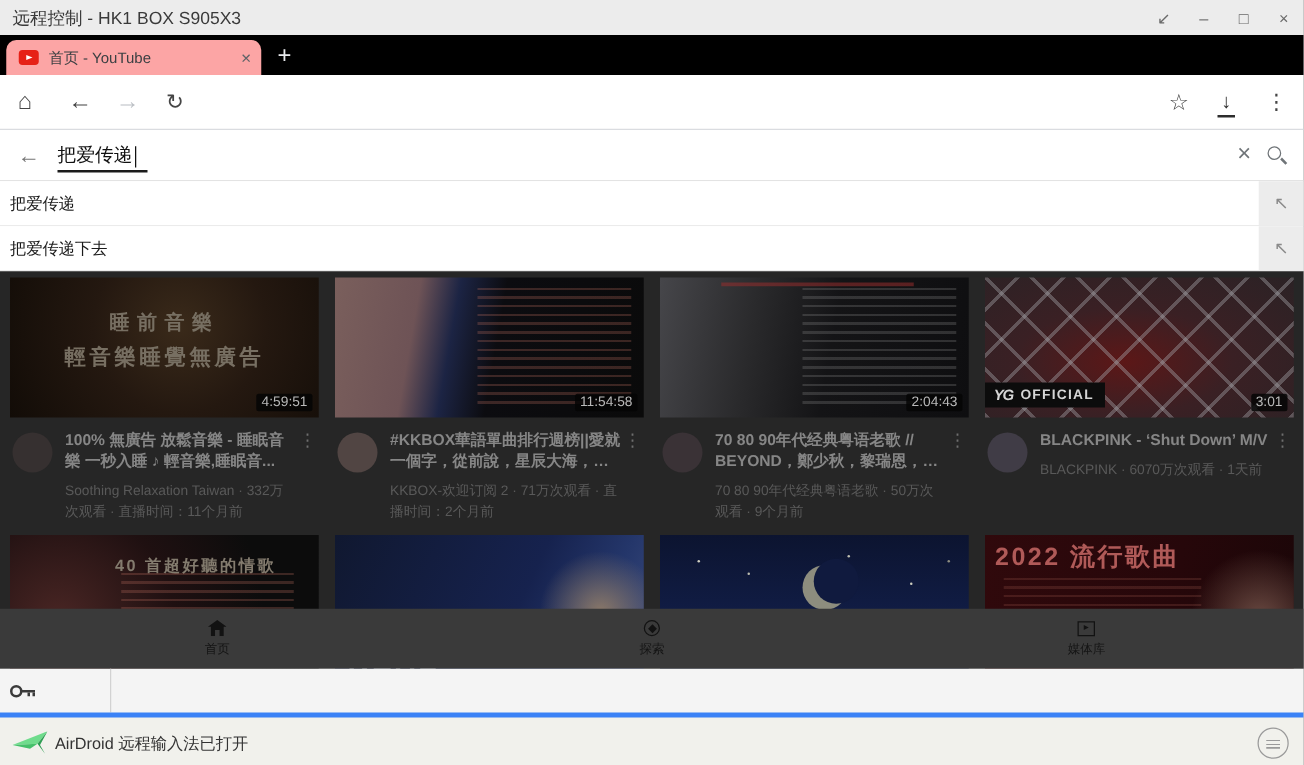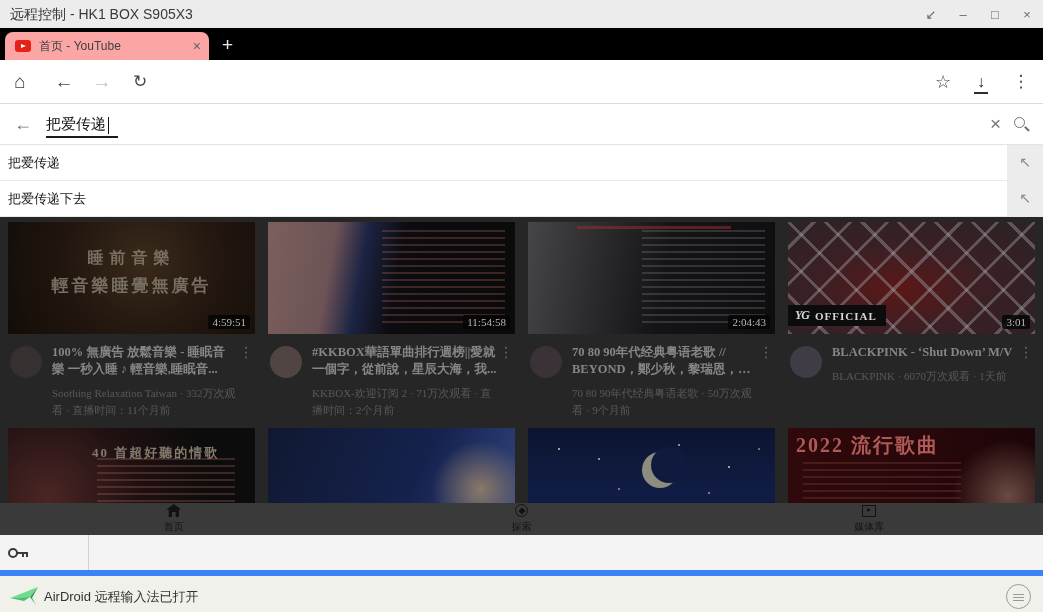--- a/index.html
+++ b/index.html
@@ -50,21 +50,21 @@
   .i-search::after { content:''; position:absolute; right:1px; bottom:0; width:1.8px; height:6px; background:#6f7478; transform:rotate(-45deg); }
 
   
   .suggestions { position:absolute; top:145px; left:0; right:0; }
   .sugrow { position:relative; height:36px; background:#fff; border-bottom:1px solid #ebebeb; }
   .sugtext { position:absolute; left:8px; top:0; line-height:35px; font-size:13px; color:#1a1a1a; }
   .sugcell { position:absolute; right:0; top:0; width:36px; height:35px; background:#ececec; text-align:center; line-height:35px; color:#8a8a8a; font-size:14px; }
 
   
   .content { position:absolute; top:217px; left:0; right:0; height:318px; background:#262626; overflow:hidden; }
-  .cards { position:absolute; left:8px; right:8px; display:grid; grid-template-columns:repeat(4,1fr); column-gap:13px;font-family:Liberation Serif, serif; }
+  .cards { position:absolute; left:8px; right:8px; display:grid; grid-template-columns:repeat(4,1fr); column-gap:13px; }
   .row1 { top:5px; }
   .row2 { top:211px; }
   .thumb { position:relative; height:112px; overflow:hidden; background:#181818; }
   .duration { position:absolute; right:5px; bottom:5px; background:rgba(5,5,5,.85); color:#b9b9b9; font-size:11px; padding:1px 4px; border-radius:2px; }
 
   .t1 { background:radial-gradient(circle at 55% 35%, #3a2a1a 0%, #241810 45%, #120c07 100%); }
   .t1 .ol1 { position:absolute; top:26px; width:100%; text-align:center; color:#776f62; font-size:16px; font-weight:bold; letter-spacing:6px; }
   .t1 .ol2 { position:absolute; top:52px; width:100%; text-align:center; color:#776f62; font-size:17px; font-weight:bold; letter-spacing:3px; }
 
   .t2 { background:linear-gradient(100deg,#7a5f5c 0%,#6e5356 26%,#1c2444 38%,#0c0c10 52%,#0a0a0a 100%); }
@@ -107,39 +107,39 @@
   .avatar { width:32px; height:32px; border-radius:50%; flex:0 0 auto; margin:2px 10px 0 2px; }
   .av1 { background:#363030; } .av2 { background:#514543; } .av3 { background:#3a3236; } .av4 { background:#403c46; }
   .vtext { flex:1; min-width:0; }
   .vtitle { font-size:12.5px; font-weight:bold; color:#868686; line-height:1.35;
     display:-webkit-box; -webkit-line-clamp:2; -webkit-box-orient:vertical; overflow:hidden; max-height:34px; }
   .vmeta { font-size:11px; color:#595959; line-height:1.55; margin-top:7px;
     display:-webkit-box; -webkit-line-clamp:2; -webkit-box-orient:vertical; overflow:hidden; max-height:36px; }
   .vkebab { flex:0 0 auto; color:#6e6e6e; font-size:14px; padding:0 2px; }
 
   
-  .navbar { position:absolute; left:0; right:0; bottom:0; height:32px; background:#3a3a3a; display:flex; }
+  .navbar { position:absolute; left:0; right:0; bottom:0; height:48px; background:#3a3a3a; display:flex; }
   .navitem { flex:1; display:flex; flex-direction:column; align-items:center; justify-content:center; gap:3px; }
   .navlabel { font-size:10px; color:#141414; }
   .i-home { width:15px; height:13px; background:#121212; clip-path:polygon(50% 0,100% 42%,84% 42%,84% 100%,62% 100%,62% 62%,38% 62%,38% 100%,16% 100%,16% 42%,0 42%); }
   .i-compass { width:13px; height:13px; border:1.5px solid #121212; border-radius:50%; position:relative; }
   .i-compass::after { content:''; position:absolute; left:50%; top:50%; width:5px; height:5px; background:#121212; transform:translate(-50%,-50%) rotate(45deg); }
   .i-lib { width:14px; height:12px; border:1.5px solid #121212; position:relative; }
   .i-lib::after { content:''; position:absolute; left:4px; top:2px; border-left:4.5px solid #121212; border-top:2.5px solid transparent; border-bottom:2.5px solid transparent; }
 
   
   .keybar { position:absolute; top:535px; left:0; right:0; height:35px; background:#f4f4f4; }
   .keydiv { position:absolute; left:88px; top:0; bottom:0; width:1px; background:#d2d2d2; }
   .i-key { position:absolute; left:8px; top:13px; display:flex; align-items:center; }
   .i-key .ring { width:10px; height:10px; border:2px solid #3a3a3a; border-radius:50%; }
   .i-key .rod { width:11px; height:2px; background:#3a3a3a; margin-left:-1px; position:relative; }
   .i-key .rod::after { content:''; position:absolute; right:0; top:2px; width:2px; height:3px; background:#3a3a3a; box-shadow:-4px 0 0 #3a3a3a; }
 
   
-  .statusbar { position:absolute; top:570px; left:0; right:0; height:42px; background:#f1f1ec; border-top:6px solid #3b82f6; }
+  .statusbar { position:absolute; top:570px; left:0; right:0; height:42px; background:#f1f1ec; border-top:4px solid #3b82f6; }
   .adlogo { position:absolute; left:10px; top:11px; }
   .statustext { position:absolute; left:44px; top:0; line-height:41px; font-size:13px; color:#333; }
   .speedbadge { position:absolute; right:12px; top:8px; width:25px; height:25px; border:1px solid #9a9a9a; border-radius:50%; }
   .speedbadge::before { content:''; position:absolute; left:6px; top:9px; width:11px; height:7px;
     background:repeating-linear-gradient(to bottom, #9a9a9a 0 1px, transparent 1px 3px); }
 </style>
 </head>
 <body>
 
 <div class="frame">

